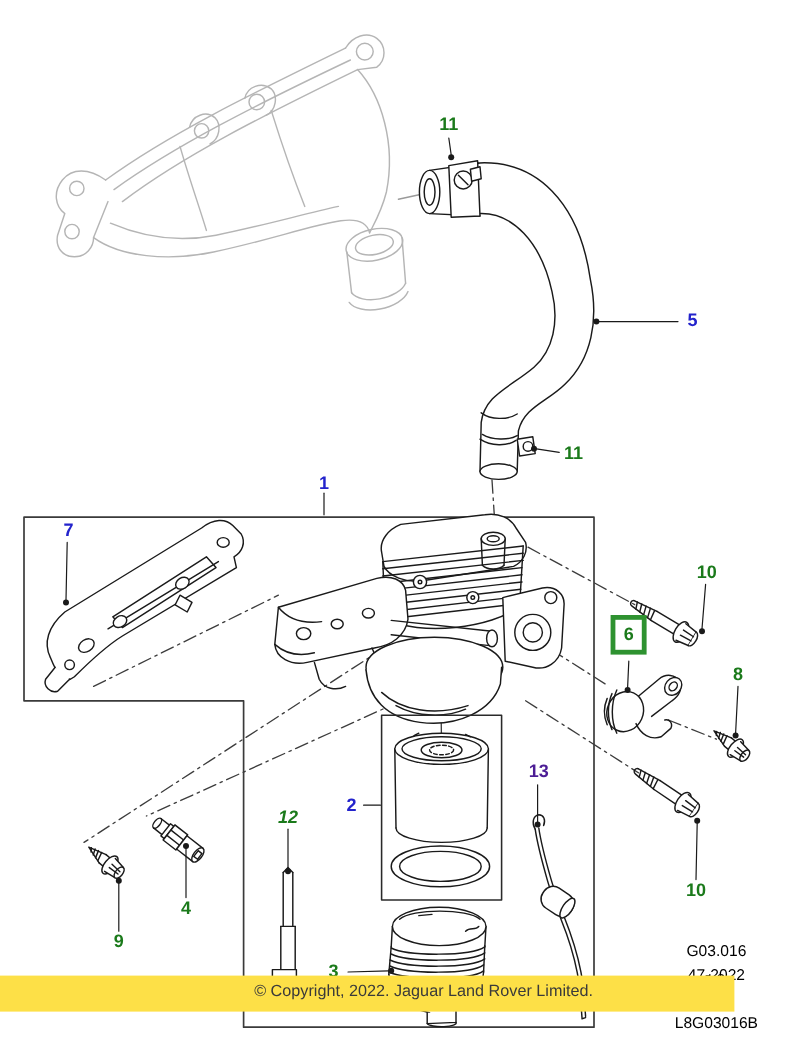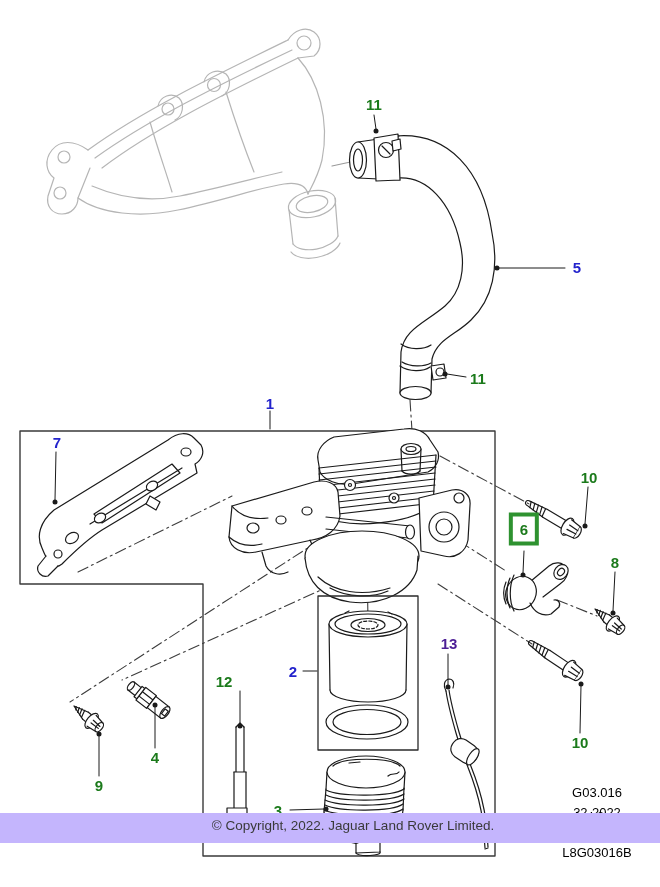--- a/index.html
+++ b/index.html
@@ -5,21 +5,21 @@
   html,body{margin:0;padding:0;background:#fff;}
   .stage{position:relative;width:660px;height:887px;background:#ffffff;overflow:hidden;
          font-family:"Liberation Sans",sans-serif;}
   .stage svg{position:absolute;left:0;top:0;}
   .callout{position:absolute;transform:translate(-50%,-50%);
            font:bold 15px "Liberation Sans",sans-serif;line-height:1;white-space:nowrap;
            cursor:pointer;text-align:center;}
   .callout.boxed{border:4px solid #2e9230;padding:5px 7px;}
   .infoline{position:absolute;left:597px;transform:translate(-50%,-50%);
             font:13px "Liberation Sans",sans-serif;color:#000000;white-space:nowrap;}
-  .footer-bar{position:absolute;left:0;top:813px;width:660px;height:30px;background:#c4b5fd;}
+  .footer-bar{position:absolute;left:0;top:813px;width:612px;height:30px;background:#fde047;}
   .footer-bar span{position:absolute;left:353px;top:5px;transform:translateX(-50%);
                    font:13.5px "Liberation Sans",sans-serif;color:#3a3a3a;white-space:nowrap;}
 </style>
 </head>
 <body>
 
 <div class="stage">
 
 <svg width="660" height="887" viewBox="0 0 660 887" fill="none" stroke="#1a1a1a" stroke-width="1.2" stroke-linecap="round" stroke-linejoin="round">
 
@@ -286,29 +286,29 @@
 
 <div class="callout" style="left: 374px; top: 104px; color: rgb(27, 122, 27);">11</div>
 <div class="callout" style="left: 577px; top: 267px; color: rgb(35, 35, 204);">5</div>
 <div class="callout" style="left: 478px; top: 378px; color: rgb(27, 122, 27);">11</div>
 <div class="callout" style="left: 270px; top: 403px; color: rgb(35, 35, 204);">1</div>
 <div class="callout" style="left: 57px; top: 442px; color: rgb(35, 35, 204);">7</div>
 <div class="callout" style="left: 589px; top: 477px; color: rgb(27, 122, 27);">10</div>
 <div class="callout boxed" style="left: 524px; top: 529px; color: rgb(27, 122, 27); border-color: rgb(46, 146, 48);">6</div>
 <div class="callout" style="left: 615px; top: 562px; color: rgb(27, 122, 27);">8</div>
 <div class="callout" style="left: 293px; top: 671px; color: rgb(35, 35, 204);">2</div>
-<div class="callout" style="left: 224px; top: 681px; color: rgb(27, 122, 27);">12</div>
+<div class="callout" style="left: 240px; top: 681px; color: rgb(27, 122, 27); font-style: italic;">12</div>
 <div class="callout" style="left: 449px; top: 643px; color: #4c1d95;">13</div>
 <div class="callout" style="left: 155px; top: 757px; color: rgb(27, 122, 27);">4</div>
 <div class="callout" style="left: 99px; top: 785px; color: rgb(27, 122, 27);">9</div>
 <div class="callout" style="left: 278px; top: 810px; color: rgb(27, 122, 27);">3</div>
 <div class="callout" style="left: 580px; top: 742px; color: rgb(27, 122, 27);">10</div>
 
 <div class="infoline" style="top:792px">G03.016</div>
-<div class="infoline" style="top:812px">32-2022</div>
+<div class="infoline" style="top:812px">47-2022</div>
 <div class="infoline" style="top:816px">L8</div>
 <div class="infoline" style="top:852px">L8G03016B</div>
 
 <div class="footer-bar">
   <span>© Copyright, 2022. Jaguar Land Rover Limited.</span>
 </div>
 
 </div>
 
 </body></html>

